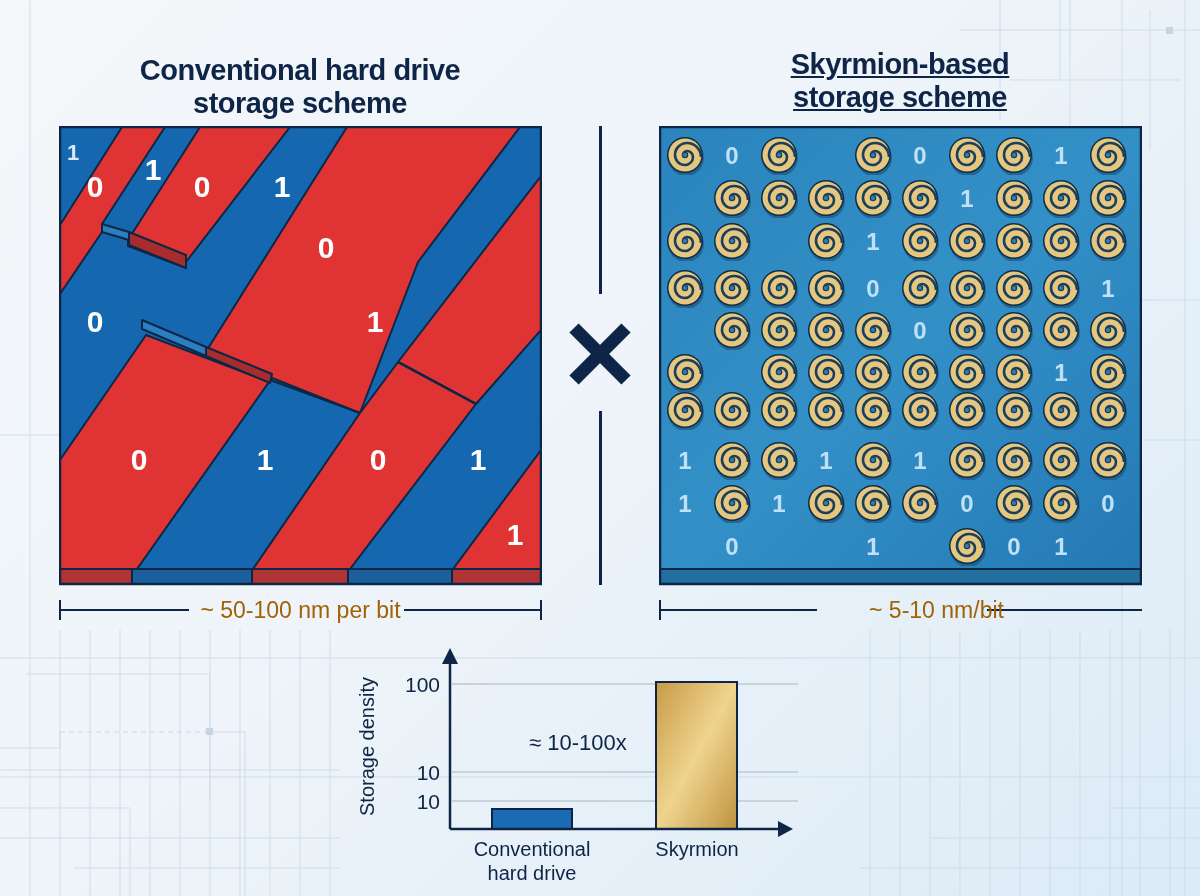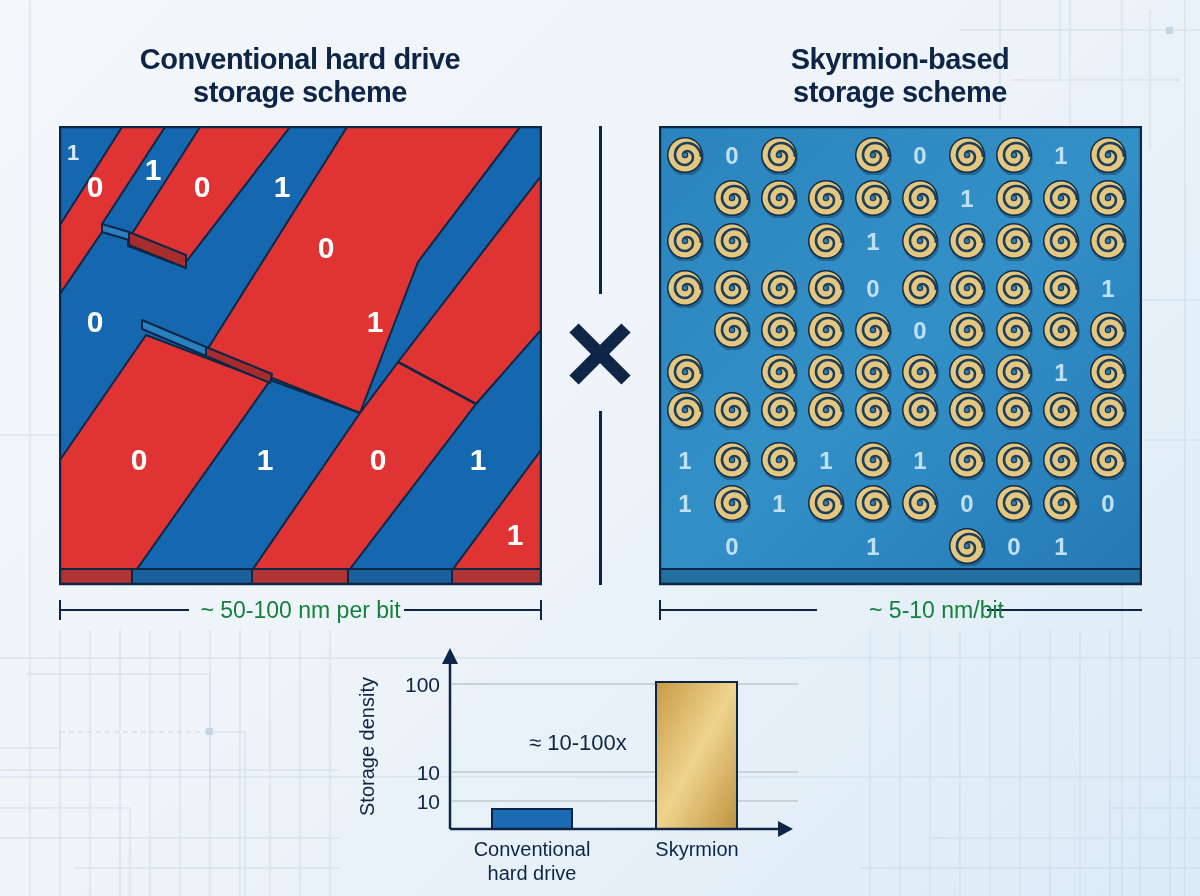--- a/index.html
+++ b/index.html
@@ -5,41 +5,41 @@
   html, body { margin:0; padding:0; }
   body {
     width:1200px; height:896px; position:relative; overflow:hidden;
     background: linear-gradient(135deg, #f4f7fa 0%, #eef4f9 45%, #dcebf7 100%);
     font-family: "Liberation Sans", sans-serif;
     color:#0d2340;
   }
   .bg-grid { position:absolute; inset:0; pointer-events:none; }
   .title {
     position:absolute; text-align:center; font-weight:bold; font-size:29px;
-    line-height:33px; color:#0f2547; letter-spacing:-0.5px;
+    line-height:33px; color:#0f2547; letter-spacing:-0.5px;margin-top:11px;
   }
   .title span { display:block; }
   #title-left { left:55px; width:490px; top:43px; }
-  #title-right { left:655px; width:490px; top:43px; }
+  #title-right { left:655px; width:490px; top:37px;text-decoration:underline; }
 
   .panel { position:absolute; }
   #hdd-panel { left:59px; top:126px; width:483px; height:460px; }
   #sky-panel { left:659px; top:126px; width:483px; height:460px; }
 
   .divider { position:absolute; left:599px; width:3px; background:#0f2547; }
   #divider-top { top:126px; height:168px; }
   #divider-bottom { top:411px; height:174px; }
   #versus-icon { position:absolute; left:566px; top:320px; width:68px; height:68px; }
 
   .measure { position:absolute; height:24px; }
   .measure .line { position:absolute; top:11px; height:2px; background:#0f2547; }
   .measure .cap { position:absolute; top:2px; width:2px; height:20px; background:#0f2547; }
   .measure .label {
     position:absolute; top:-2px; left:0; right:0; text-align:center;
-    font-size:23px; line-height:28px; color:#15803d;
+    font-size:23px; line-height:28px; color:#a16207;
   }
   .measure .label span { background:transparent; padding:0 10px; }
   #measure-left { left:59px; top:598px; width:483px; }
   #measure-right { left:659px; top:598px; width:555px; }
 
   #chart { position:absolute; left:360px; top:645px; width:440px; height:250px; }
   .chart-text { position:absolute; color:#0f2547; }
   #ylabel {
     position:absolute; left:367px; top:747px; transform:rotate(-90deg);
     transform-origin:center; font-size:20px; white-space:nowrap; width:150px; text-align:center;

